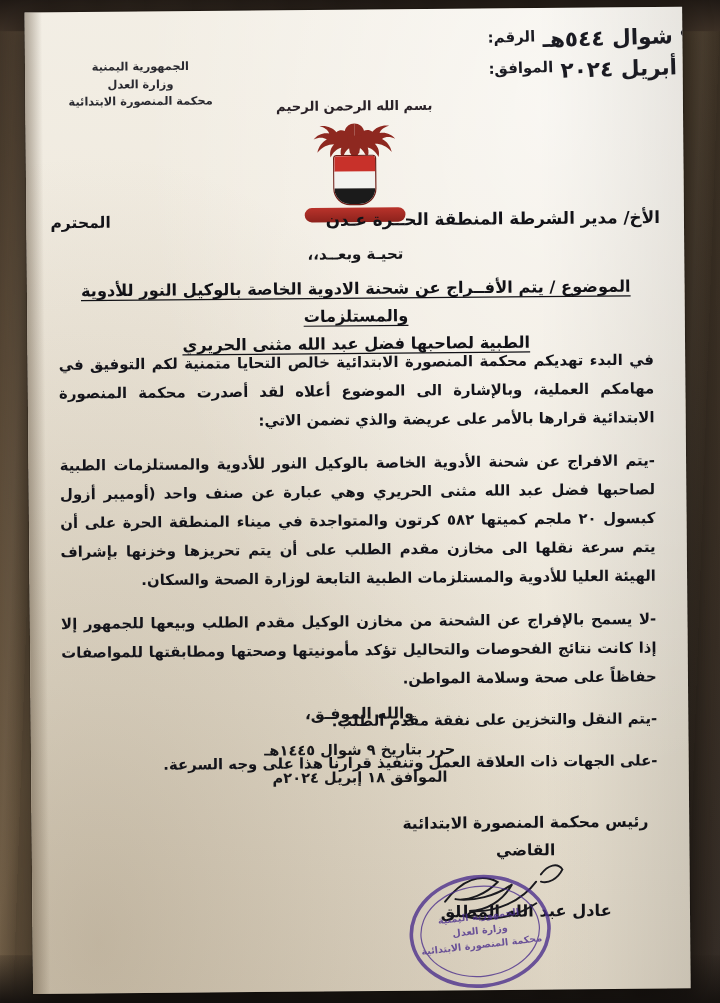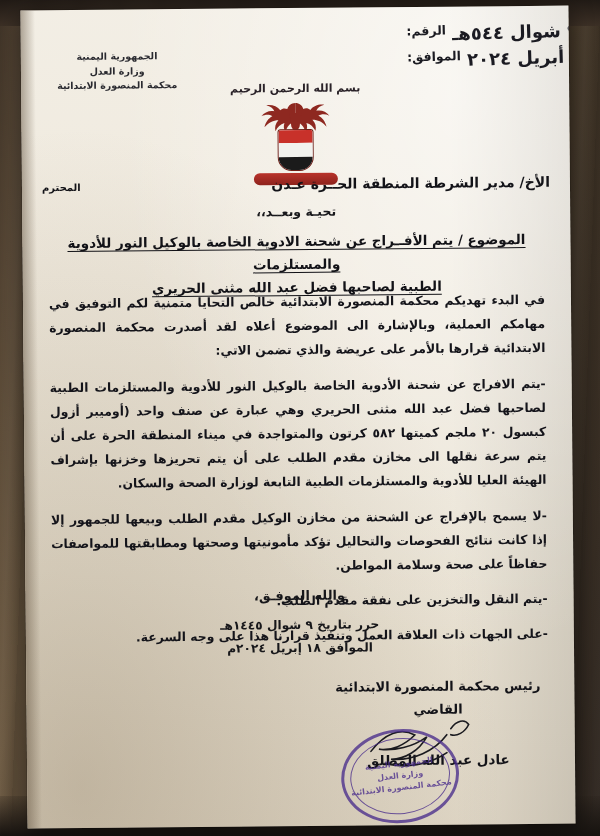--- a/index.html
+++ b/index.html
@@ -173,21 +173,21 @@
     left: 20px;
     right: 20px;
     display: flex;
     justify-content: space-between;
     align-items: baseline;
     font-size: 13.5px;
     font-weight: 700;
     color: #131318;
   }
   .addr-to { font-size: 14px; }
-  .addr-respect { font-size: 10px; }
+  .addr-respect { font-size: 13px; }
 
   .greeting {
     position: absolute;
     top: 196px;
     left: 0; right: 0;
     text-align: center;
     font-size: 12.5px;
     font-weight: 700;
     letter-spacing: 1px;
   }

